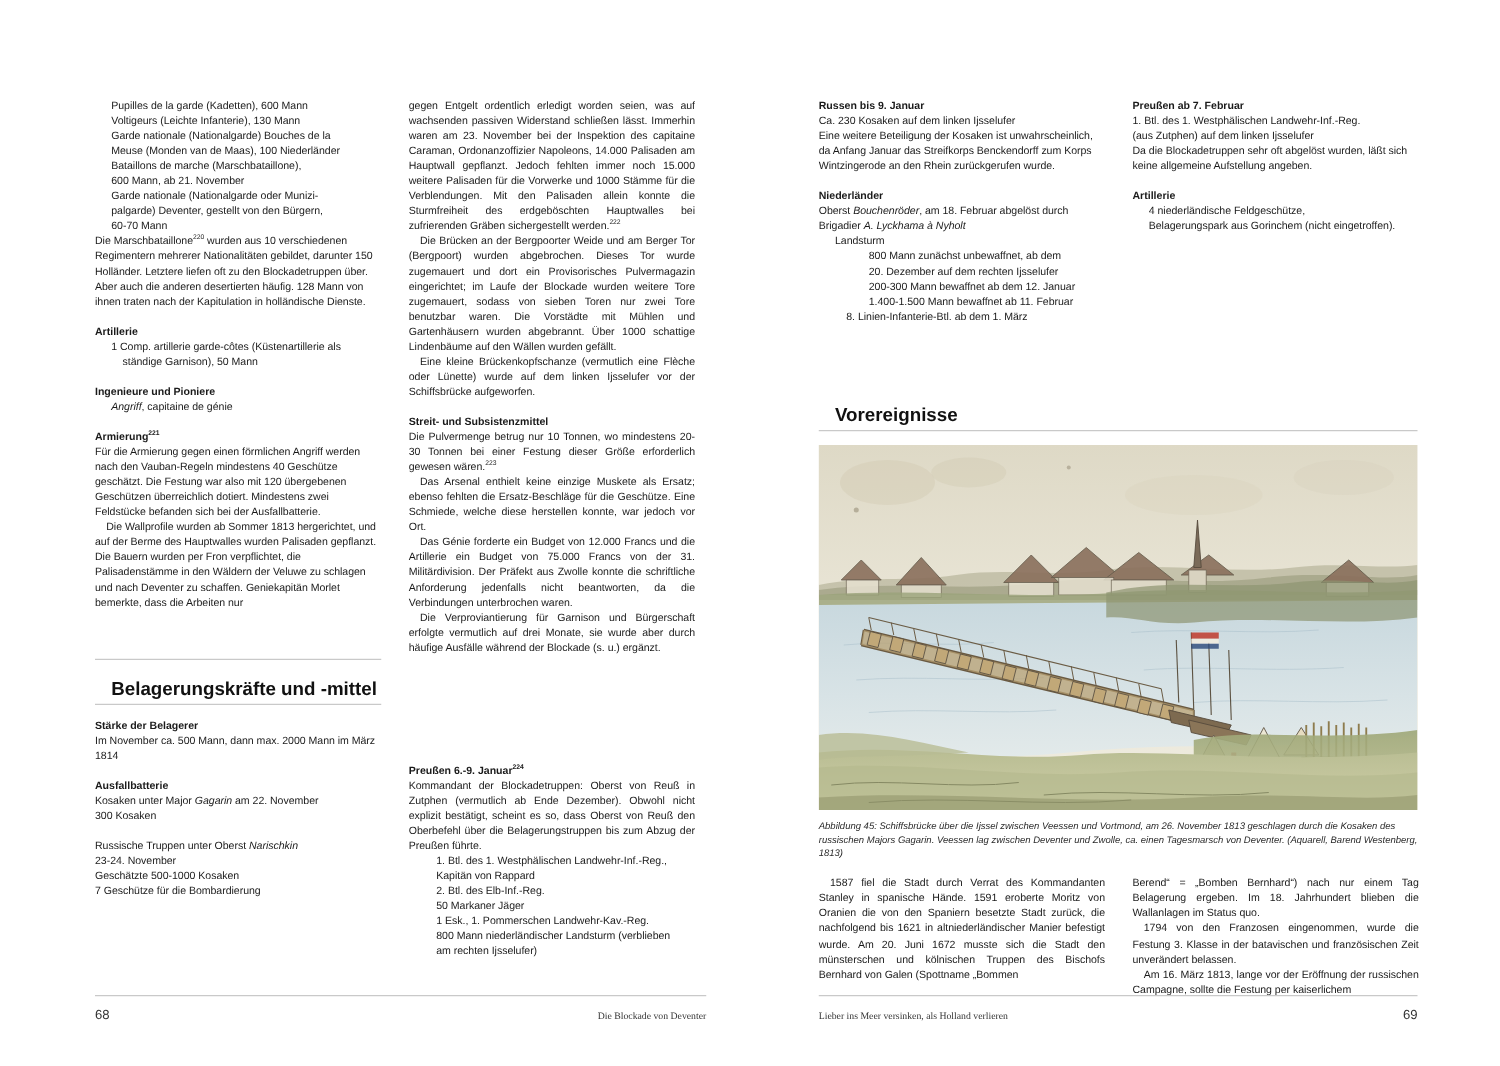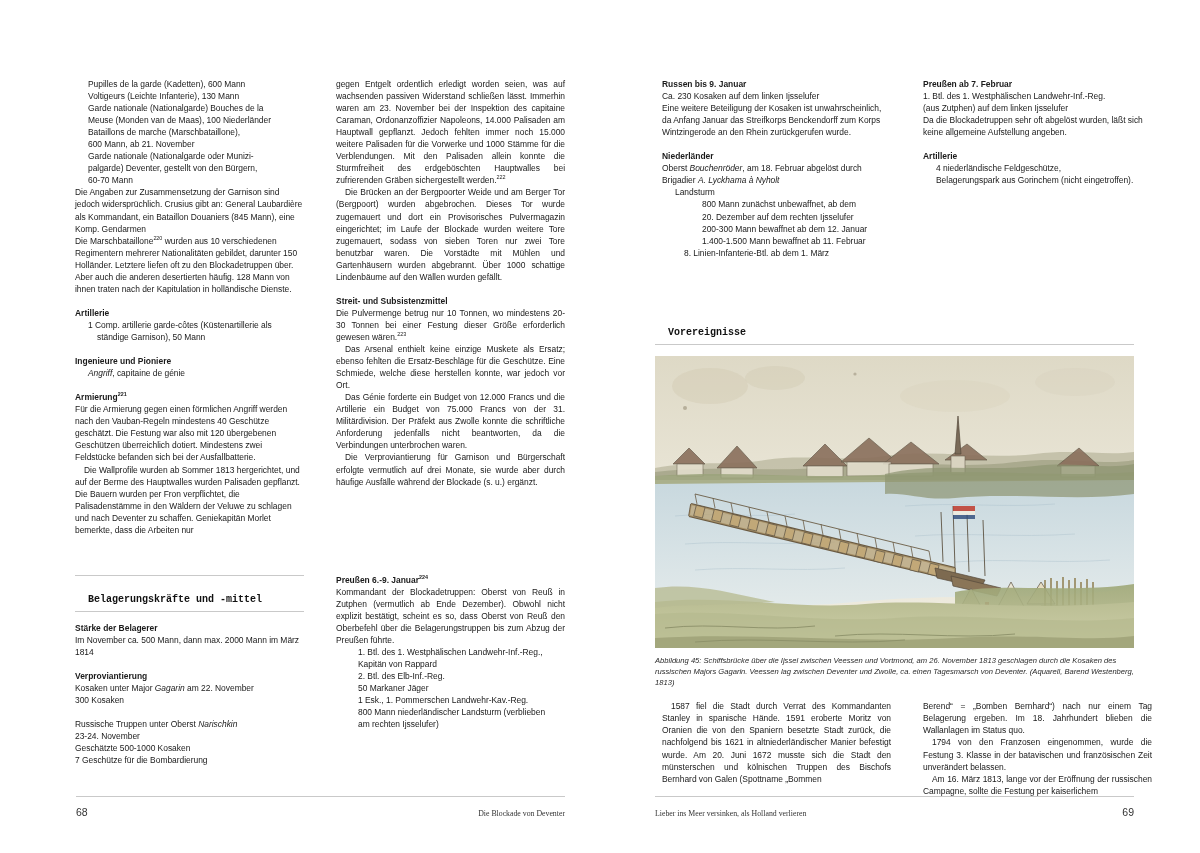--- a/index.html
+++ b/index.html
@@ -28,23 +28,22 @@
     height: 853px;
     background: #ffffff;
     box-sizing: border-box;
   }
   .page-left  { padding: 78px 35px 0 76px; }
   .page-right { padding: 78px 48px 0 55px; }
 
   
   .cols {
     display: flex;
-    gap: 32px;
+    gap: 22px;
     width: 100%;
-    justify-content: flex-end;
   }
   .col {
     width: 229px;
     flex: 0 0 229px;
   }
 
   
   p, .line {
     margin: 0;
     font-size: 8.45px;
@@ -72,27 +71,26 @@
   .ind1 { padding-left: 13px; }
   .ind2 { padding-left: 22px; }
   .ind3 { padding-left: 40px; }
 
   
   .sec-head-wrap {
     margin: 0;
     padding: 0;
   }
   .sec-head {
-    font-size: 10px;
+    font-size: 15px;
     font-weight: bold;
     line-height: 12px;
     padding: 0 0 5px 13px;
     border-bottom: 0.8px solid #c9c9c9;
     color: #111;
-    font-family: Liberation Mono, monospace;
   }
   .sec-head.top-rule {
     border-top: 0.8px solid #c9c9c9;
     padding-top: 18px;
   }
 
   
   .figure {
     margin-top: 11px;
     width: 489px;
@@ -153,21 +151,20 @@
         <p class="ind1">Pupilles de la garde (Kadetten), 600 Mann</p>
         <p class="ind1">Voltigeurs (Leichte Infanterie), 130 Mann</p>
         <p class="ind1">Garde nationale (Nationalgarde) Bouches de la</p>
         <p class="ind1">Meuse (Monden van de Maas), 100 Niederländer</p>
         <p class="ind1">Bataillons de marche (Marschbataillone),</p>
         <p class="ind1">600 Mann, ab 21. November</p>
         <p class="ind1">Garde nationale (Nationalgarde oder Munizi-</p>
         <p class="ind1">palgarde) Deventer, gestellt von den Bürgern,</p>
         <p class="ind1">60-70 Mann</p>
 
-        <p>Die Angaben zur Zusammensetzung der Garnison sind jedoch widersprüchlich. Crusius gibt an: General Laubardière als Kommandant, ein Bataillon Douaniers (845 Mann), eine Komp. Gendarmen</p>
 
         <p><span>Die Marschbataillone</span><sup>220</sup><span> wurden aus 10 verschiedenen Regimentern mehrerer Nationalitäten gebildet, darunter 150 Holländer. Letztere liefen oft zu den Blockadetruppen über. Aber auch die anderen desertierten häufig. 128 Mann von ihnen traten nach der Kapitulation in holländische Dienste.</span></p>
 
         <div class="blank"></div>
         <h4>Artillerie</h4>
         <p class="ind1">1 Comp. artillerie garde-côtes (Küstenartillerie als</p>
         <p class="ind2">ständige Garnison), 50 Mann</p>
 
         <div class="blank"></div>
         <h4>Ingenieure und Pioniere</h4>
@@ -181,34 +178,35 @@
         <div style="height:39px"></div>
         <div class="sec-head-wrap">
           <div class="sec-head top-rule">Belagerungskräfte und -mittel</div>
         </div>
         <div style="height:10px"></div>
 
         <h4>Stärke der Belagerer</h4>
         <p>Im November ca. 500 Mann, dann max. 2000 Mann im März 1814</p>
 
         <div class="blank"></div>
-        <h4>Verproviantierung</h4>
+        <h4>Ausfallbatterie</h4>
         <p><span>Kosaken unter Major </span><span class="ital">Gagarin</span><span> am 22. November</span></p>
         <p>300 Kosaken</p>
 
         <div class="blank"></div>
         <p><span>Russische Truppen unter Oberst </span><span class="ital">Narischkin</span></p>
         <p>23-24. November</p>
         <p>Geschätzte 500-1000 Kosaken</p>
         <p>7 Geschütze für die Bombardierung</p>
       </div>
 
       <div class="col">
         <p class="just"><span>gegen Entgelt ordentlich erledigt worden seien, was auf wachsenden passiven Widerstand schließen lässt. Immerhin waren am 23. November bei der Inspektion des capitaine Caraman, Ordonanzoffizier Napoleons, 14.000 Palisaden am Hauptwall gepflanzt. Jedoch fehlten immer noch 15.000 weitere Palisaden für die Vorwerke und 1000 Stämme für die Verblendungen. Mit den Palisaden allein konnte die Sturmfreiheit des erdgeböschten Hauptwalles bei zufrierenden Gräben sichergestellt werden.</span><sup>222</sup></p>
         <p class="just indent">Die Brücken an der Bergpoorter Weide und am Berger Tor (Bergpoort) wurden abgebrochen. Dieses Tor wurde zugemauert und dort ein Provisorisches Pulvermagazin eingerichtet; im Laufe der Blockade wurden weitere Tore zugemauert, sodass von sieben Toren nur zwei Tore benutzbar waren. Die Vorstädte mit Mühlen und Gartenhäusern wurden abgebrannt. Über 1000 schattige Lindenbäume auf den Wällen wurden gefällt.</p>
+        <p class="just indent">Eine kleine Brückenkopfschanze (vermutlich eine Flèche oder Lünette) wurde auf dem linken Ijsselufer vor der Schiffsbrücke aufgeworfen.</p>
 
         <div class="blank"></div>
         <h4>Streit- und Subsistenzmittel</h4>
         <p class="just"><span>Die Pulvermenge betrug nur 10 Tonnen, wo mindestens 20-30 Tonnen bei einer Festung dieser Größe erforderlich gewesen wären.</span><sup>223</sup></p>
         <p class="just indent">Das Arsenal enthielt keine einzige Muskete als Ersatz; ebenso fehlten die Ersatz-Beschläge für die Geschütze. Eine Schmiede, welche diese herstellen konnte, war jedoch vor Ort.</p>
         <p class="just indent">Das Génie forderte ein Budget von 12.000 Francs und die Artillerie ein Budget von 75.000 Francs von der 31. Militärdivision. Der Präfekt aus Zwolle konnte die schriftliche Anforderung jedenfalls nicht beantworten, da die Verbindungen unterbrochen waren.</p>
         <p class="just indent">Die Verproviantierung für Garnison und Bürgerschaft erfolgte vermutlich auf drei Monate, sie wurde aber durch häufige Ausfälle während der Blockade (s. u.) ergänzt.</p>
 
         <div style="height:86px"></div>
 

